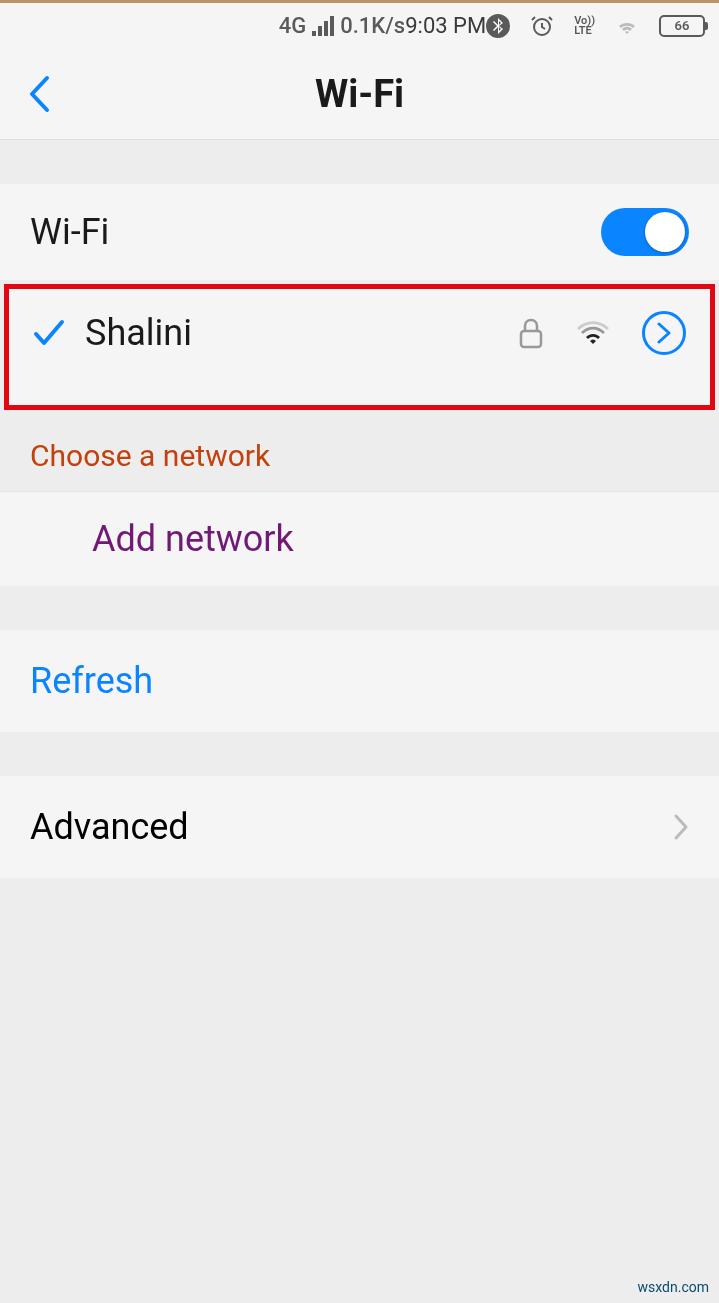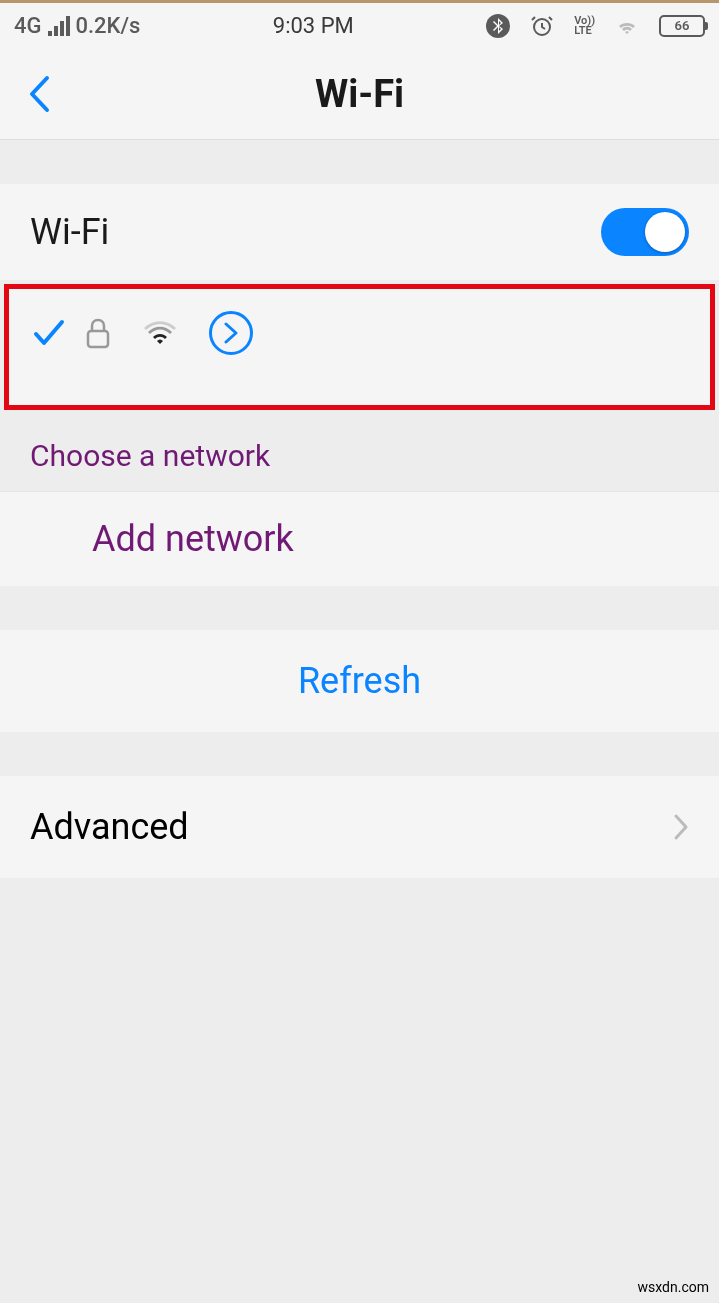--- a/index.html
+++ b/index.html
@@ -16,21 +16,21 @@
       overflow: hidden;
     }
     .status-bar {
       height: 48px;
       background: #f5f5f5;
       display: flex;
       align-items: center;
       padding: 0 14px;
       font-size: 22px;
       color: #5a5a5a;
-      justify-content: space-between;
+      justify-content: flex-end;
       border-top: 3px solid #b8956a;
     }
     .status-left {
       display: flex;
       align-items: center;
       gap: 6px;
       font-weight: 500;
     }
     .signal-bars {
       display: flex;
@@ -152,64 +152,63 @@
       width: 44px; height: 44px;
       border: 3px solid #0a84ff;
       border-radius: 50%;
       display:flex;align-items:center;justify-content:center;
       color:#0a84ff;font-size:26px;
     }
 
     .section-header {
       padding: 28px 39px 18px 30px;
       font-size: 30px;
-      color: #701a75;
+      color: #c2410c;
     }
     .link-row {
       background: #f5f5f5;
       padding: 26px 30px 26px 92px;
       font-size: 36px;
       color: #701a75;
       border-top:1px solid #e5e5e5;
     }
     .refresh-row {
       background: #f5f5f5;
       padding: 30px;
-      text-align: center;
       font-size: 36px;
       color: #0a84ff;
     }
     .advanced-row {
       background: #f5f5f5;
       padding: 30px;
       display:flex;align-items:center;
       font-size: 36px;
       color:#000000;
     }
     .chev-right{
       color:#bbb;font-size:32px;
     }
     .watermark{
-      position:absolute;bottom:8px;right:10px;font-size:14px;color:#000000;
+      position:absolute;bottom:8px;right:10px;font-size:14px;color:#0c4a6e;
     }
     svg { display:block; }
   </style>
 </head>
 <body>
 
 <div class="status-bar">
   <div class="status-left">
     <span>4G</span>
     <span class="signal-bars">
       <span></span>
         <span></span>
         <span></span>
         <span></span>
     </span>
-    <span>0.2K/s</span>
+    <span>0.1K/s</span>
   </div>
   <div class="status-center">9:03 PM</div>
   <div class="status-right">
     <span class="bt-icon">
       <svg width="12" height="16" viewBox="0 0 12 16">
           <path d="M6 0v7L2 3l-1 1 4 4-4 4 1 1 4-4v7l5-5-4-3 4-3-5-5zM7 3l2 2-2 2V3zm0 6l2 2-2 2V9z" fill="#fff"></path>
         </svg>
     </span>
     <span>
       <svg width="24" height="24" viewBox="0 0 24 24" fill="none" stroke="#5a5a5a" stroke-width="2">
@@ -248,20 +247,21 @@
   <span class="toggle"></span>
 </div>
 
 <div class="highlight-box">
   <div class="network-row">
     <span class="check-icon">
       <svg width="32" height="28" viewBox="0 0 32 28" fill="none" stroke="#0a84ff" stroke-width="4" stroke-linecap="round" stroke-linejoin="round">
           <path d="M3 15l8 9L29 3"></path>
         </svg>
     </span>
+    <span class="network-name">Shalini</span>
     <span class="row-icons">
       <span class="lock-icon">
         <svg width="26" height="32" viewBox="0 0 26 32" fill="none" stroke="#999" stroke-width="2.5">
             <rect x="3" y="14" width="20" height="16" rx="3"></rect>
             <path d="M7 14V9c0-3 2-6 6-6s6 3 6 6v5"></path>
           </svg>
       </span>
       <span class="wifi-sig-icon">
         <svg width="34" height="26" viewBox="0 0 34 26">
             <path d="M17 24l-3-3c2-2 4-2 6 0l-3 3z" fill="#222"></path>

